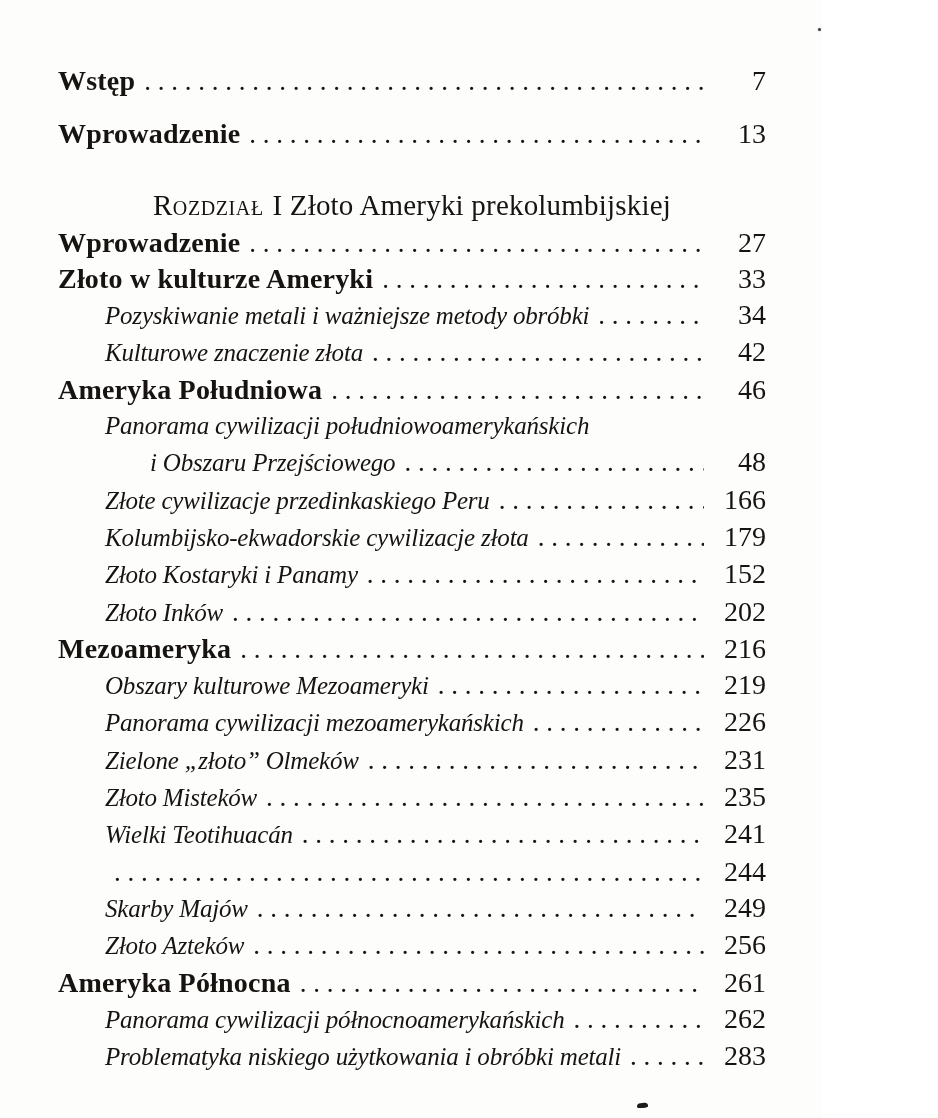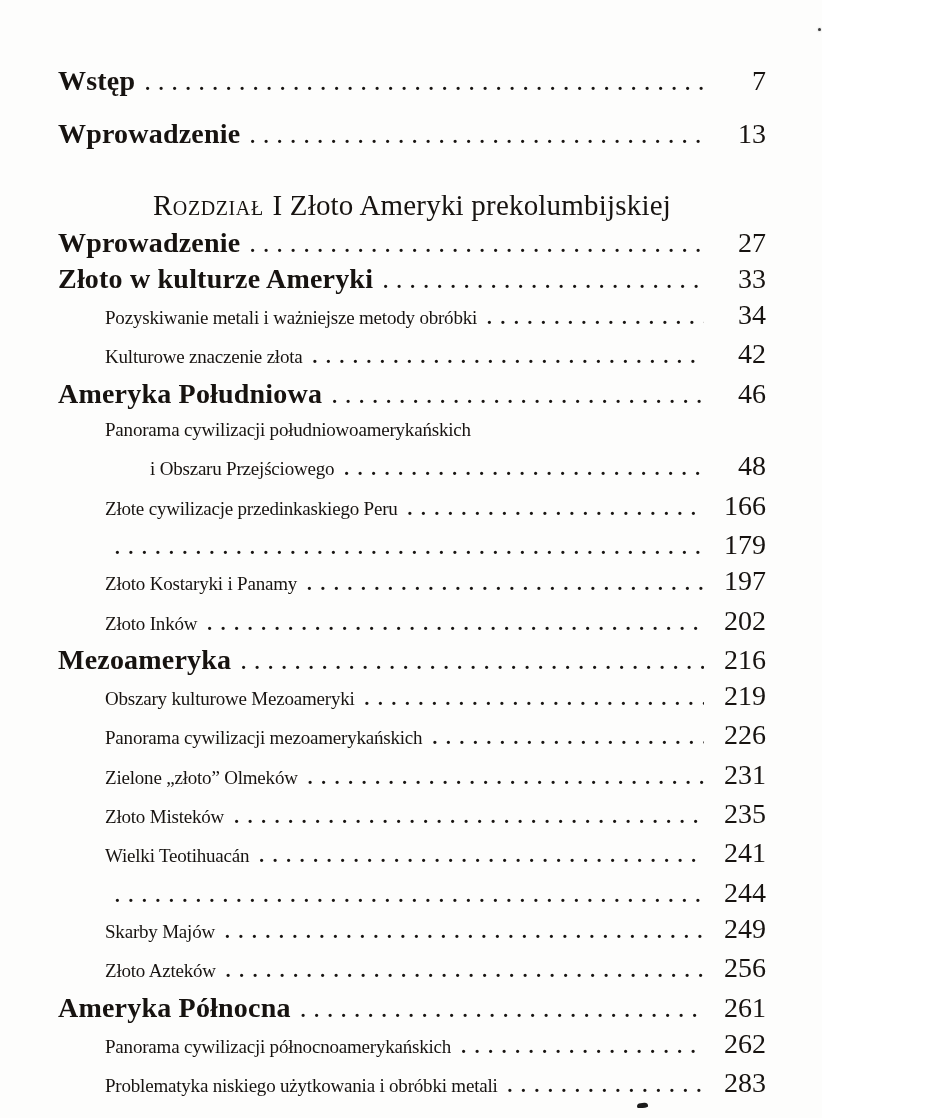--- a/index.html
+++ b/index.html
@@ -27,21 +27,22 @@
     font-size: 28px;
     white-space: nowrap;
   }
   .row .label { flex: 0 0 auto; }
   .row.main .label {
     font-weight: bold;
     letter-spacing: 0.2px;
   }
   .row.sub { padding-left: 47px; }
   .row.sub .label {
-    font-size: 19px;
+    font-style: italic;
+    font-size: 25px;
     letter-spacing: -0.2px;
   }
   .row.cont { padding-left: 92px; }
   .leader {
     flex: 1 1 auto;
     overflow: hidden;
     white-space: nowrap;
     margin-left: 9px;
     margin-right: 5px;
     font-size: 27px;
@@ -145,27 +146,28 @@
           <span class="label">i Obszaru Przejściowego</span>
           <span class="leader"></span>
           <span class="pnum">48</span>
         </div>
         <div class="row sub">
           <span class="label">Złote cywilizacje przedinkaskiego Peru</span>
           <span class="leader"></span>
           <span class="pnum">166</span>
         </div>
         <div class="row sub">
+          <span class="label">Kolumbijsko-ekwadorskie cywilizacje złota</span>
           <span class="leader"></span>
           <span class="pnum">179</span>
         </div>
         <div class="row sub">
           <span class="label">Złoto Kostaryki i Panamy</span>
           <span class="leader"></span>
-          <span class="pnum">197</span>
+          <span class="pnum">152</span>
         </div>
         <div class="row sub">
           <span class="label">Złoto Inków</span>
           <span class="leader"></span>
           <span class="pnum">202</span>
         </div>
         <div class="row main">
           <span class="label">Mezoameryka</span>
           <span class="leader"></span>
           <span class="pnum">216</span>

